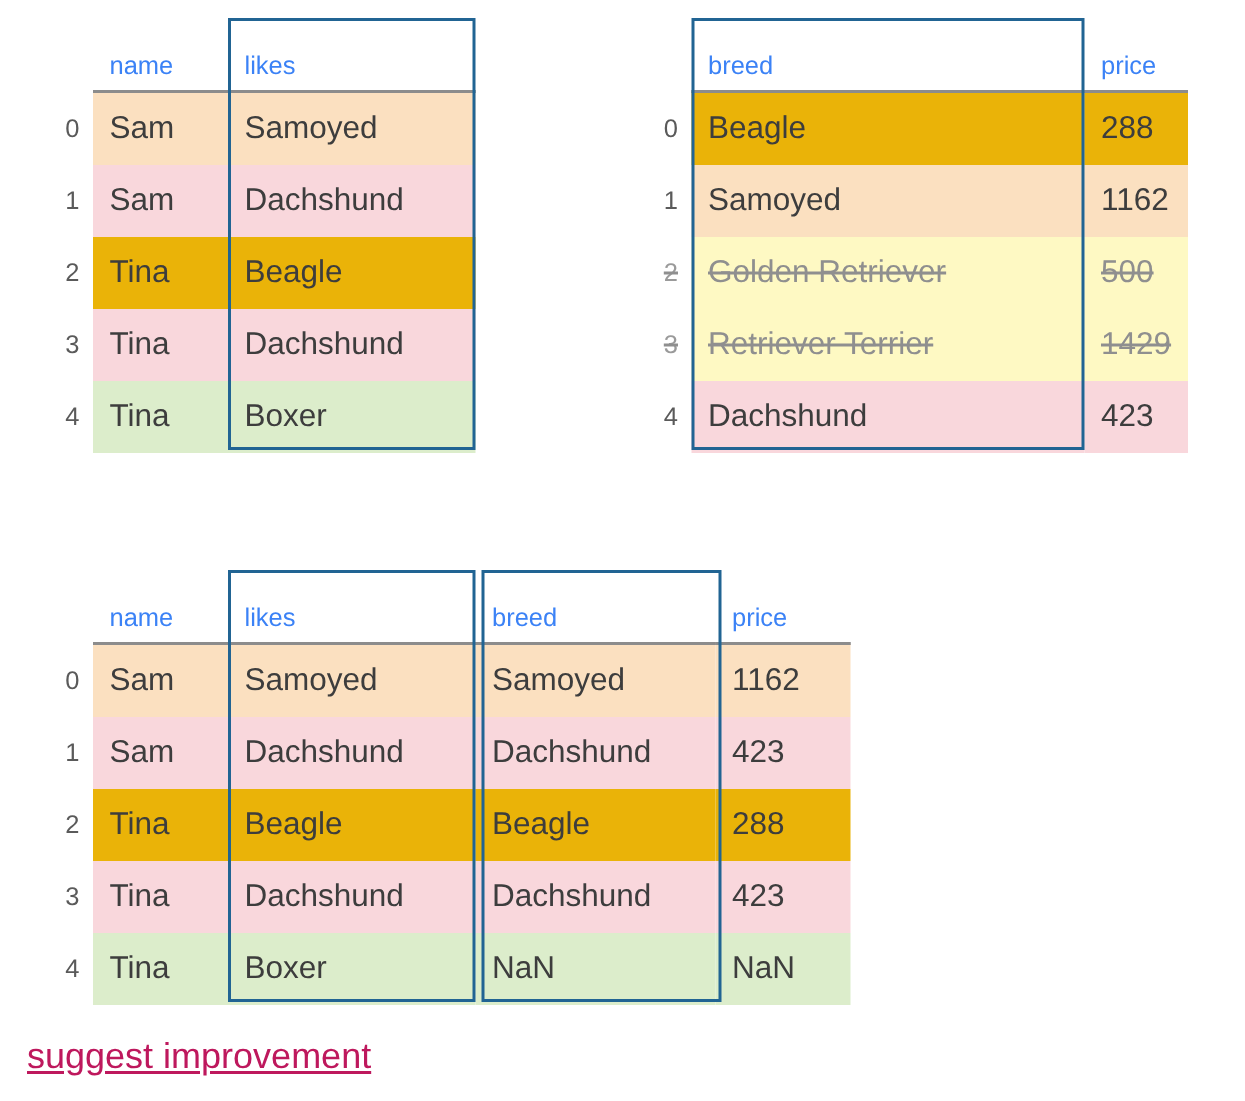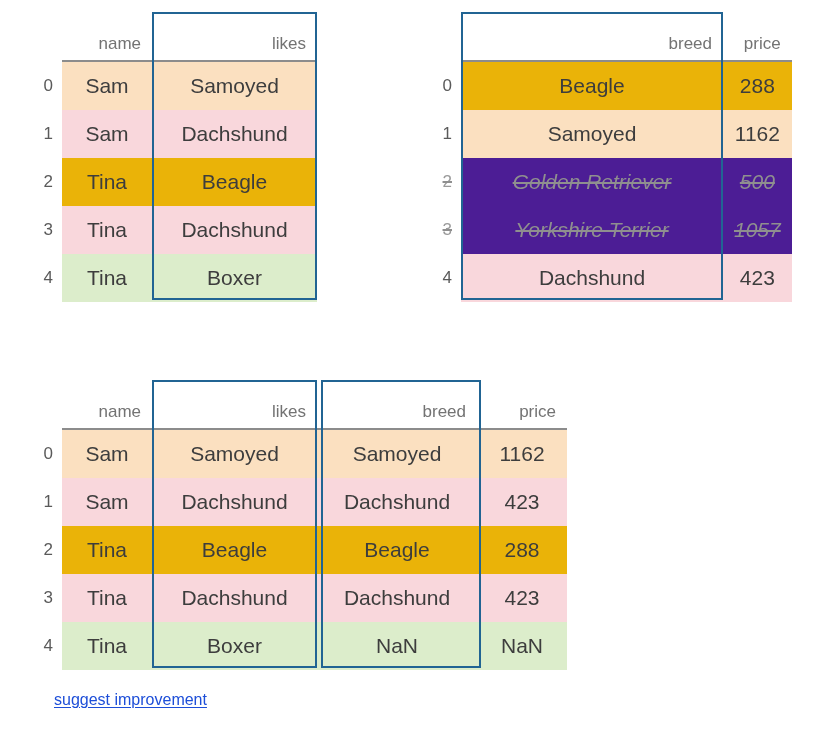--- a/index.html
+++ b/index.html
@@ -26,61 +26,61 @@
   .df td, .df th {
     padding: 0;
     margin: 0;
     border: 0;
     font-weight: normal;
   }
 
   
   .df thead th {
     font-size: 17px;
-    color: #737373;
-    text-align: right;
+    color: #3b82f6;
+    text-align: left;
     vertical-align: bottom;
     height: 44px;
     padding: 0 11px 6px 11px;
     background: #ffffff;
     white-space: nowrap;
   }
   .df thead th.hdr {
     border-bottom: 2px solid #8c8c8c;
   }
   .df thead th.idxhdr {
     border-bottom: none;
     background: transparent;
   }
 
   
   .df tbody td {
     font-size: 21px;
     color: #3d3d3d;
-    text-align: center;
+    text-align: left;
     vertical-align: middle;
     height: 48px;
     padding: 0 11px;
     white-space: nowrap;
   }
   .df tbody td.idx {
     font-size: 17px;
     color: #5a5a5a;
     background: transparent !important;
     text-align: right;
     padding-right: 9px;
     padding-left: 0;
   }
 
   
   .c-orange { background: #fbe0c0; }
   .c-pink   { background: #f9d7dc; }
   .c-blue   { background: #eab308; }
   .c-green  { background: #dcedcb; }
-  .c-none   { background: #4c1d95; font-style: italic; }
+  .c-none   { background: #fef9c3; }
 
   
   tr.struck td {
     color: #8f8f8f;
     text-decoration: line-through;
     text-decoration-color: #8f8f8f;
     text-decoration-thickness: 2px;
   }
   tr.struck td.idx {
     color: #9a9a9a;
@@ -93,27 +93,26 @@
     pointer-events: none;
     box-sizing: border-box;
     background: transparent;
   }
 
   
   .suggest-link {
     position: absolute;
     left: 18px;
     top: 691px;
-    font-size: 16px;
-    color: #1d4ed8;
+    font-size: 24px;
+    color: #be185d;
     text-decoration: underline;
     text-underline-offset: 2px;
     font-family: "Liberation Sans", "DejaVu Sans", sans-serif;
     cursor: pointer;
-    margin-left: 36px;
   }
 
   
   #table-likes   { left: 30px;  top: 10px; }
   #table-breeds  { left: 425px; top: 10px; }
   #table-merged  { left: 30px;  top: 378px; }
 </style>
 </head>
 <body>
 
@@ -184,22 +183,22 @@
       <td class="c-orange">Samoyed</td>
       <td class="c-orange">1162</td>
     </tr>
     <tr class="struck">
       <td class="idx">2</td>
       <td class="c-none">Golden Retriever</td>
       <td class="c-none">500</td>
     </tr>
     <tr class="struck">
       <td class="idx">3</td>
-      <td class="c-none">Yorkshire Terrier</td>
-      <td class="c-none">1057</td>
+      <td class="c-none">Retriever Terrier</td>
+      <td class="c-none">1429</td>
     </tr>
     <tr>
       <td class="idx">4</td>
       <td class="c-pink">Dachshund</td>
       <td class="c-pink">423</td>
     </tr>
   </tbody>
 </table>
 <div class="colbox" style="left:461px; top:12px; width:262px; height:288px;"></div>
 

